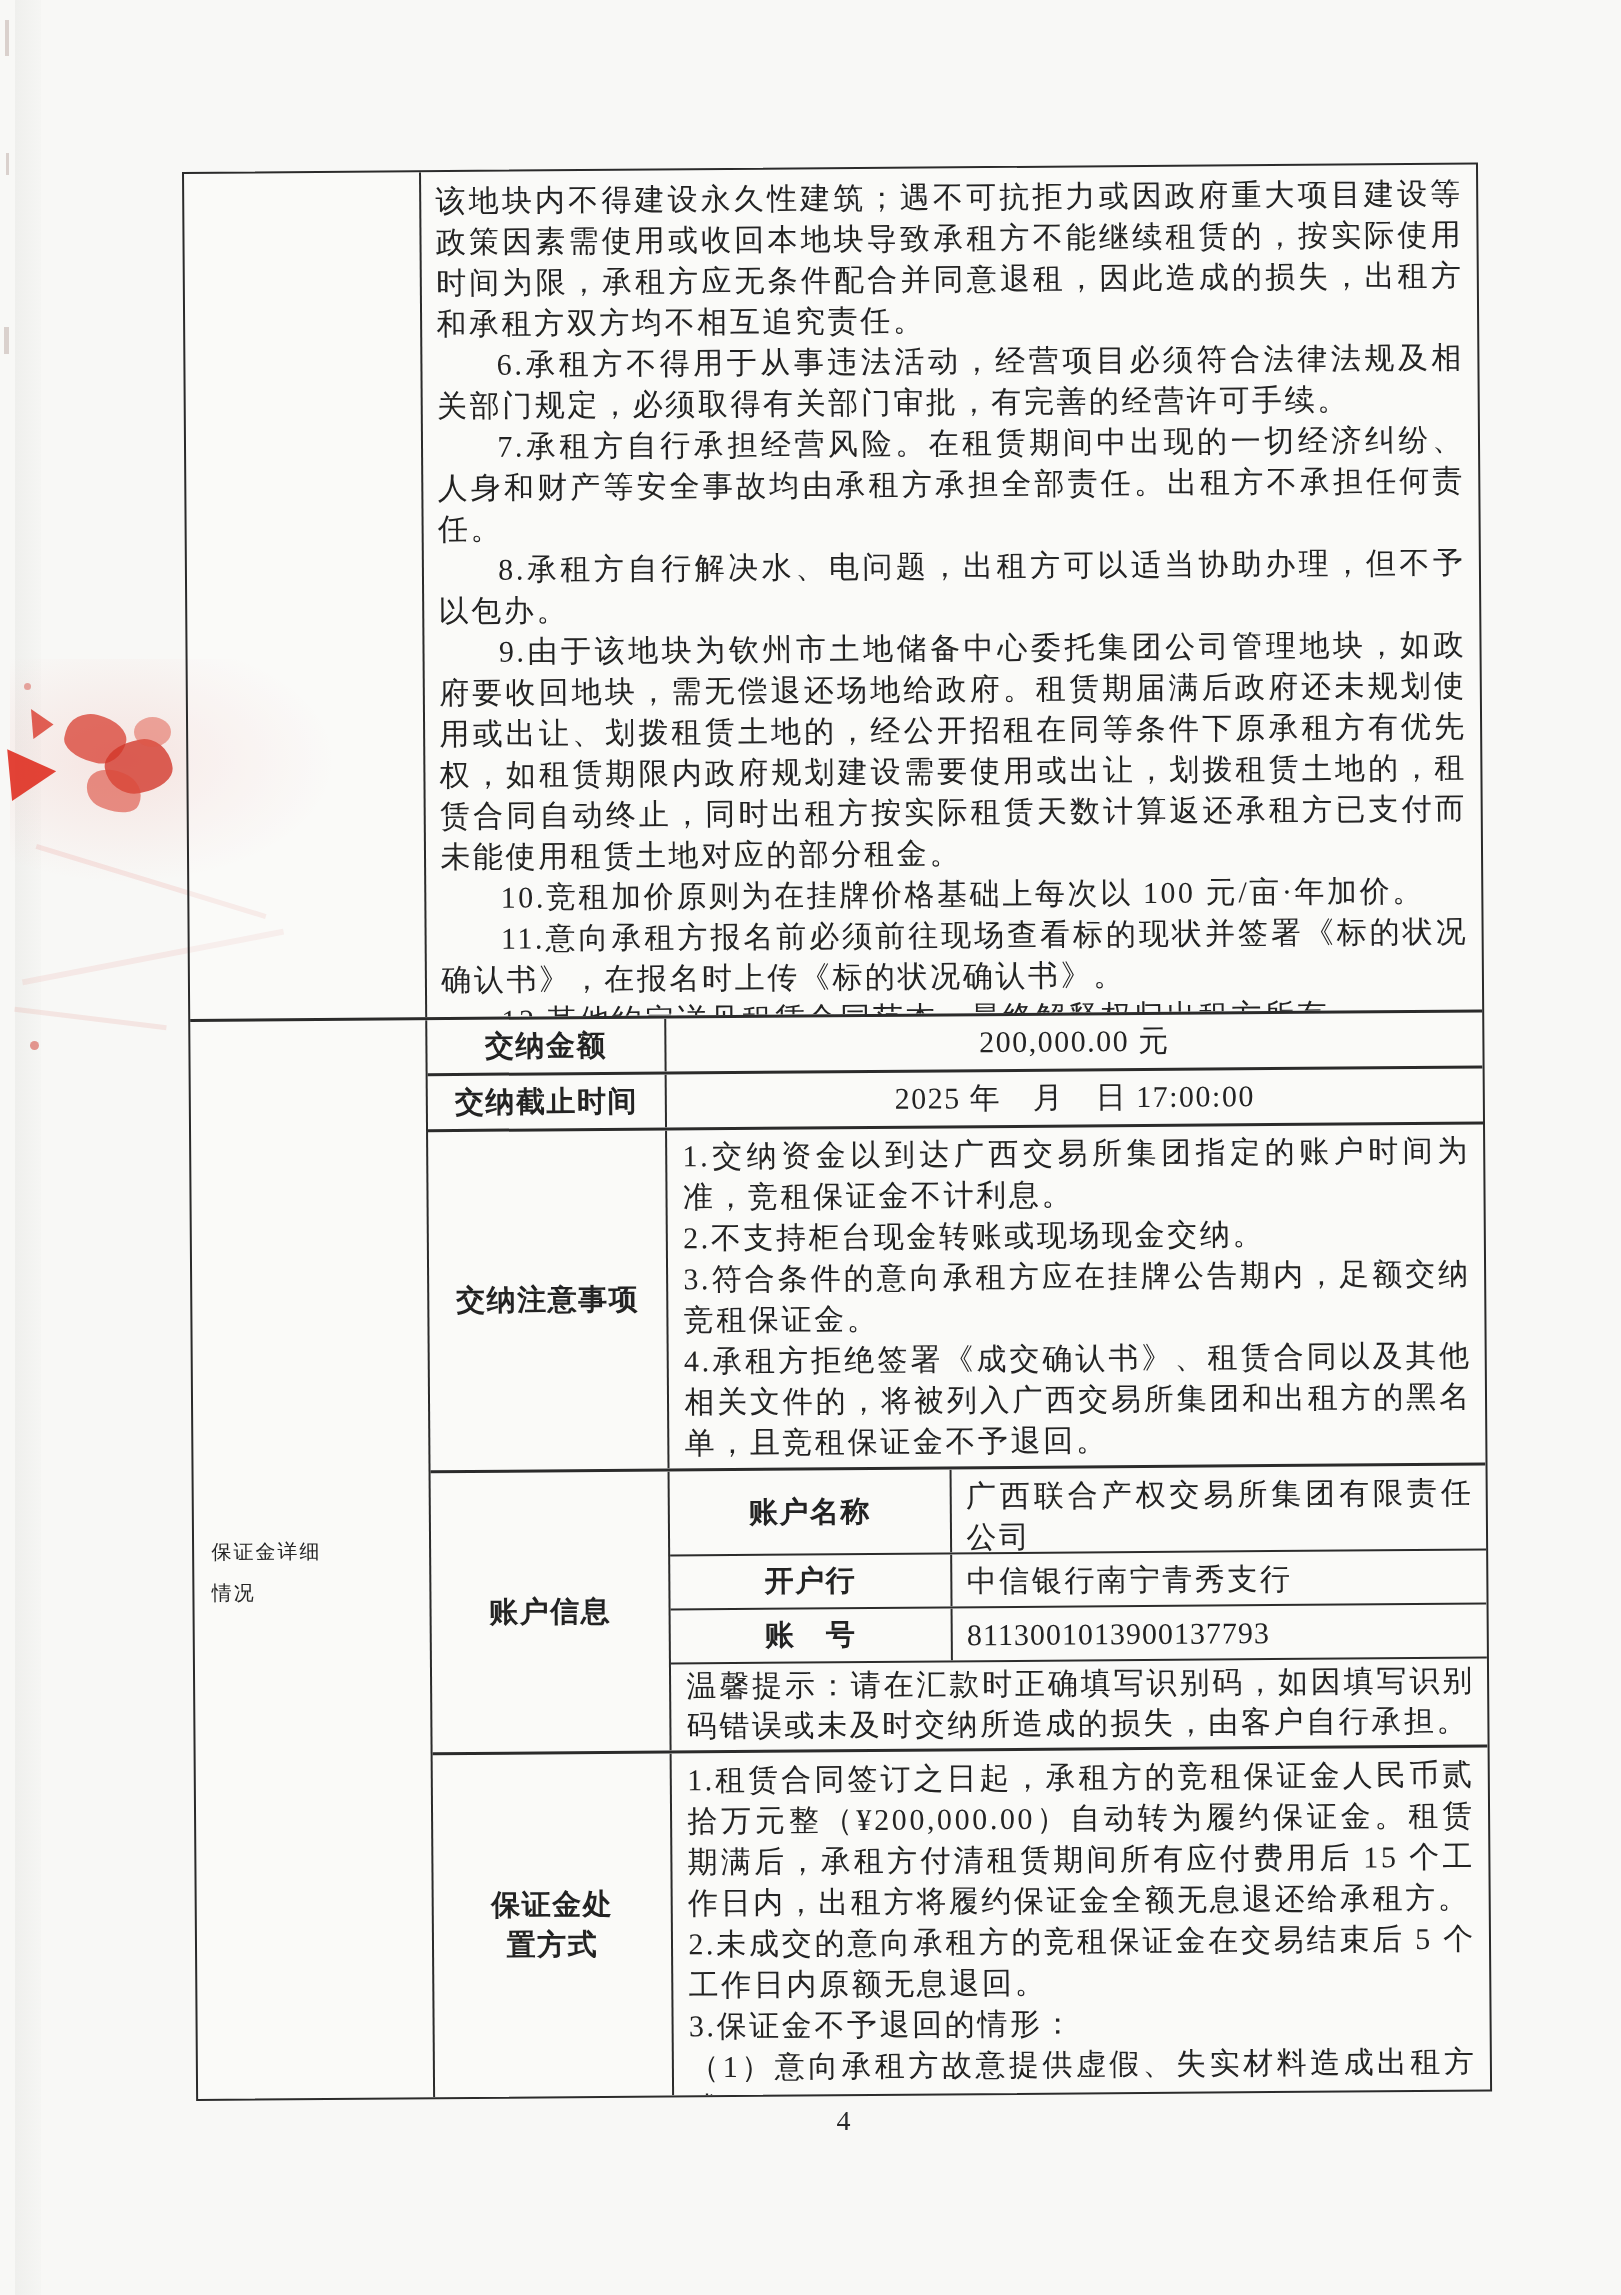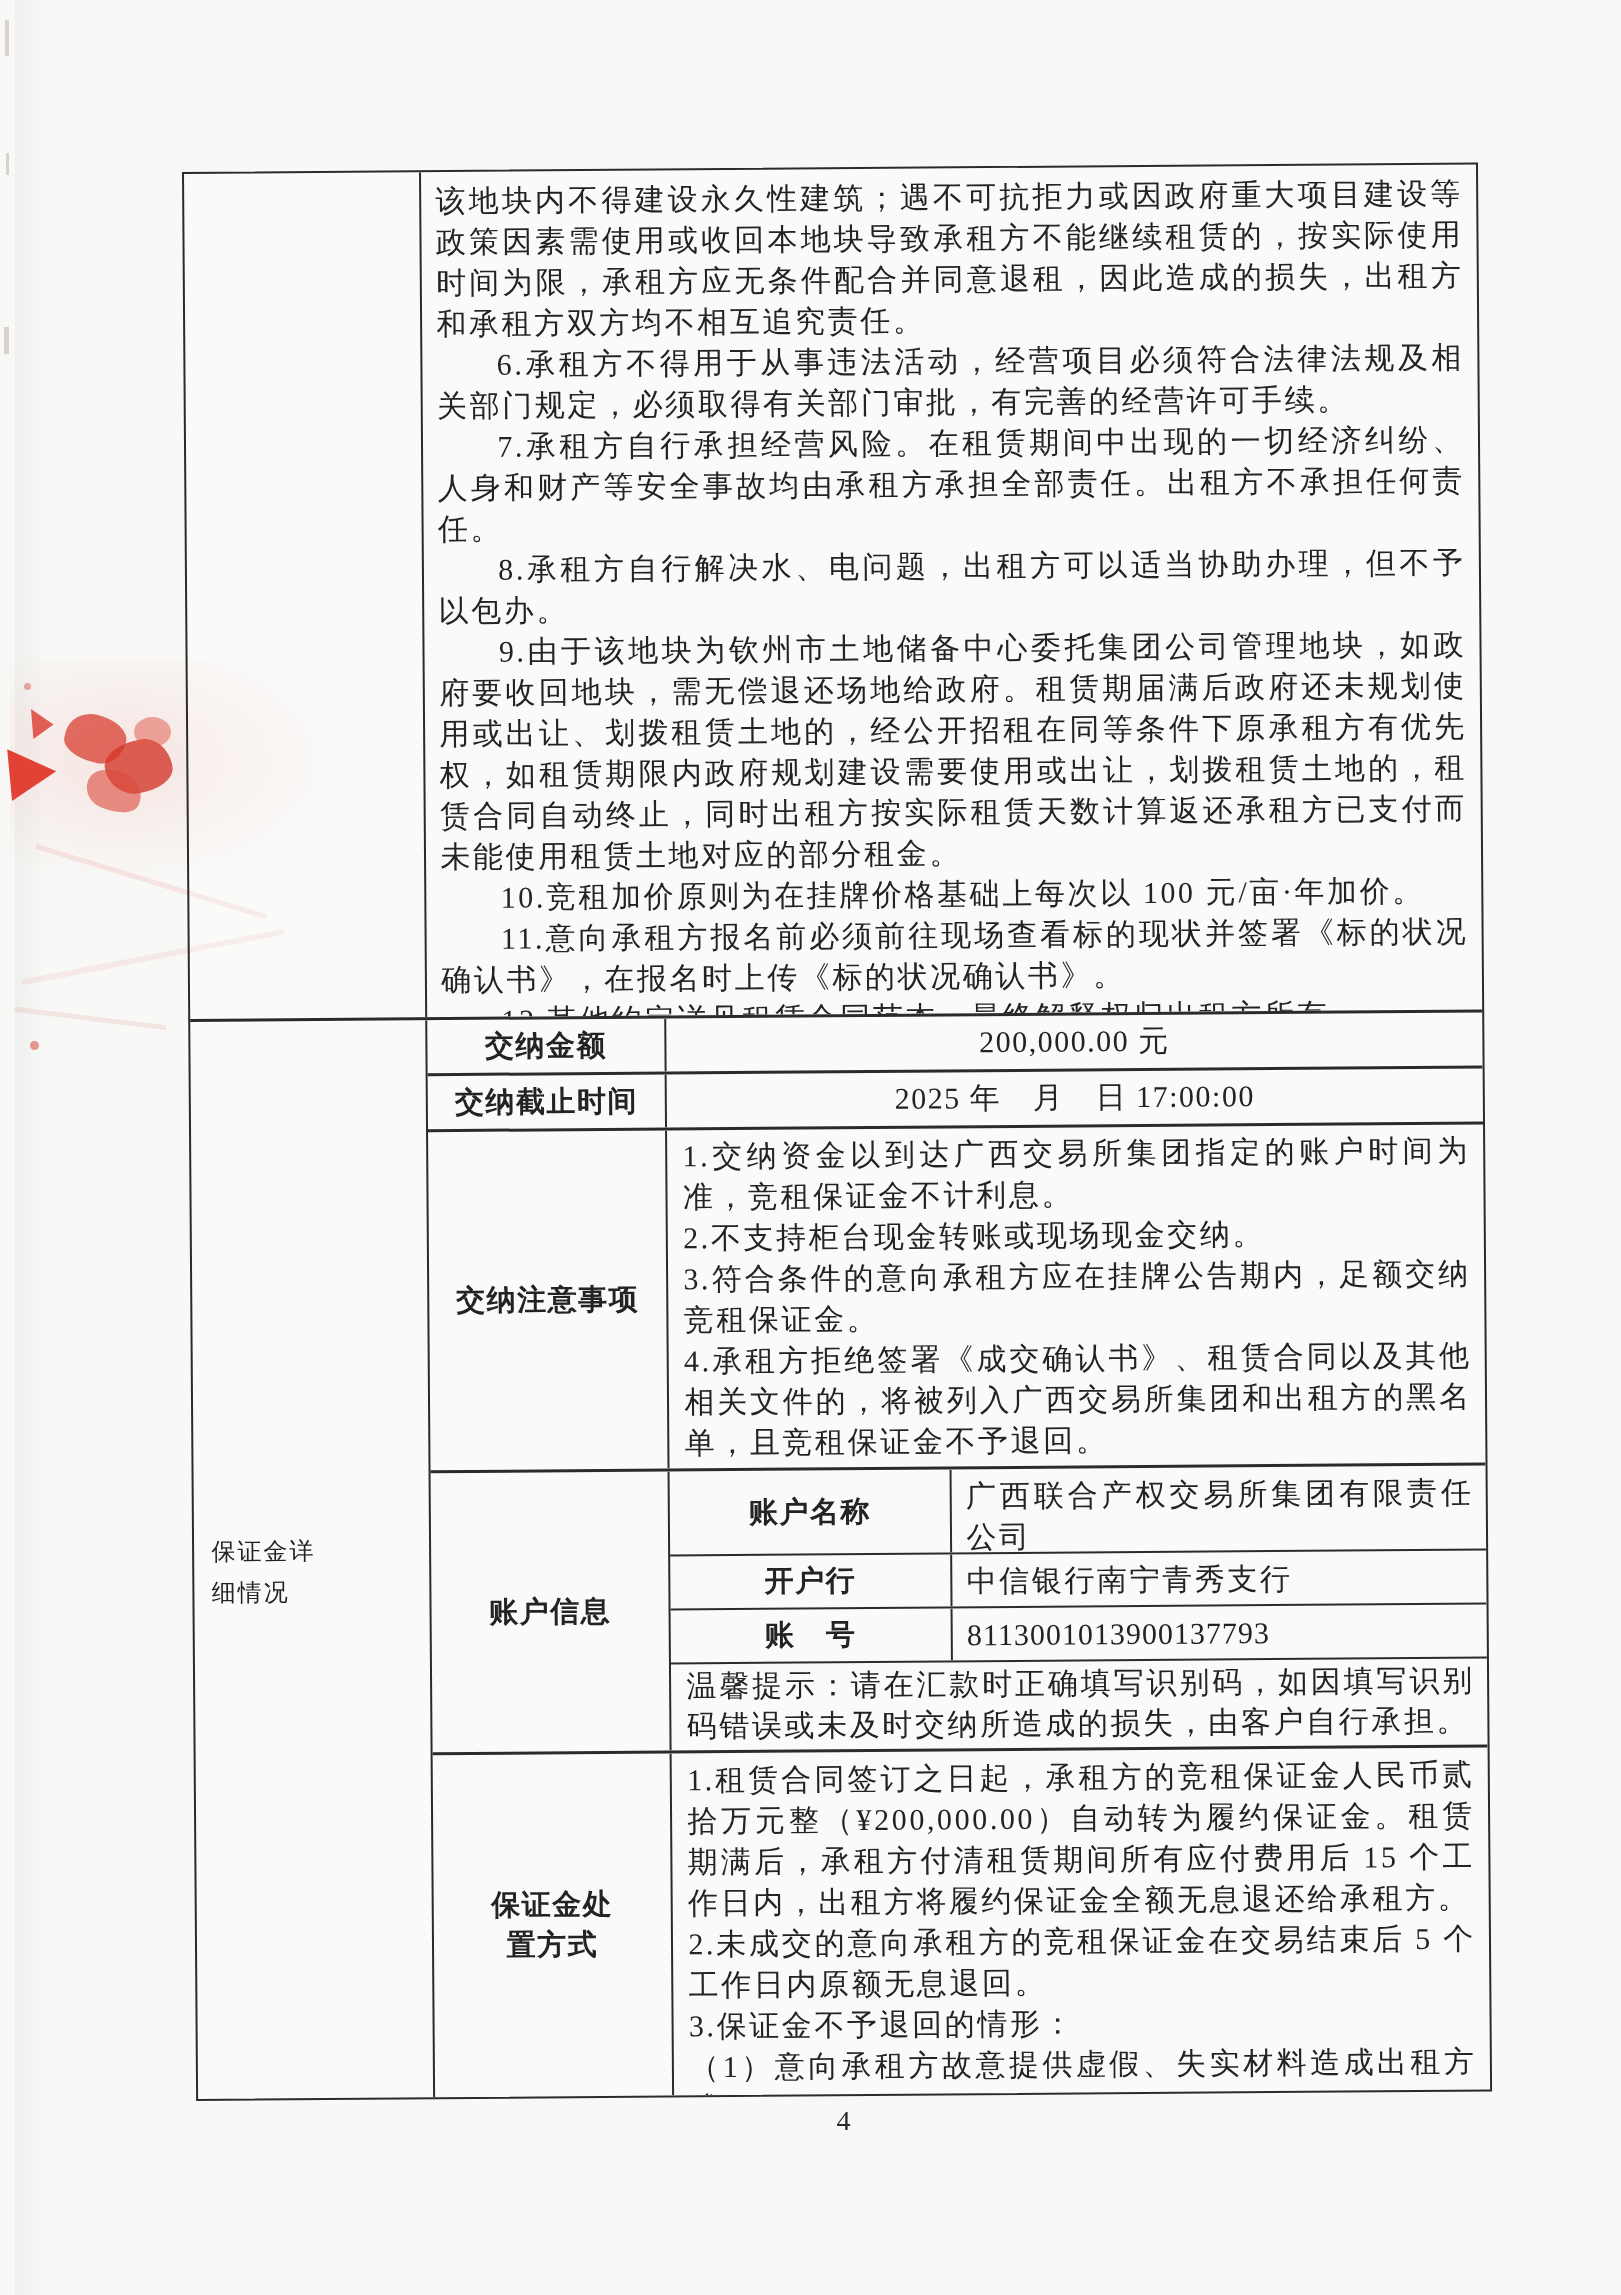--- a/index.html
+++ b/index.html
@@ -30,21 +30,21 @@
   
   .row-top{flex:0 0 848px;display:flex;border-bottom:3.1px solid #2b2b2b;overflow:hidden;}
   .cell-empty{flex:0 0 237px;border-right:2px solid #2b2b2b;}
   .cell-clauses{flex:1;padding:8.2px 13.3px 0 14.3px;overflow:hidden;}
   .cell-clauses p{margin:0;line-height:41px;}
   .cell-clauses p.indent{text-indent:2em;}
 
   
   .section-bottom{flex:1;display:flex;overflow:hidden;}
   .cell-main-label{flex:0 0 237px;border-right:2px solid #2b2b2b;display:flex;align-items:center;padding-left:17.4px;}
-  .cell-main-label .wrap{width:129px;font-size:24px;letter-spacing:2px;line-height:41px;margin-top:24px;}
+  .cell-main-label .wrap{width:129px;font-size:20px;letter-spacing:2px;line-height:41px;margin-top:24px;}
 
   .bottom-right{flex:1;display:flex;flex-direction:column;}
   .trow{display:flex;border-bottom:3.1px solid #2b2b2b;overflow:hidden;}
   .trow:last-child{border-bottom:none;}
   .lblcell{flex:0 0 239px;border-right:2px solid #2b2b2b;display:flex;align-items:center;justify-content:center;
     font-family:"Liberation Sans","DejaVu Sans",sans-serif;font-weight:700;font-size:29px;letter-spacing:1.5px;text-align:center;}
   .valcell{flex:1;display:flex;align-items:center;justify-content:center;font-size:30px;letter-spacing:1.5px;}
 
   .r-amount{flex:0 0 56px;}
   .r-deadline{flex:0 0 56px;}

